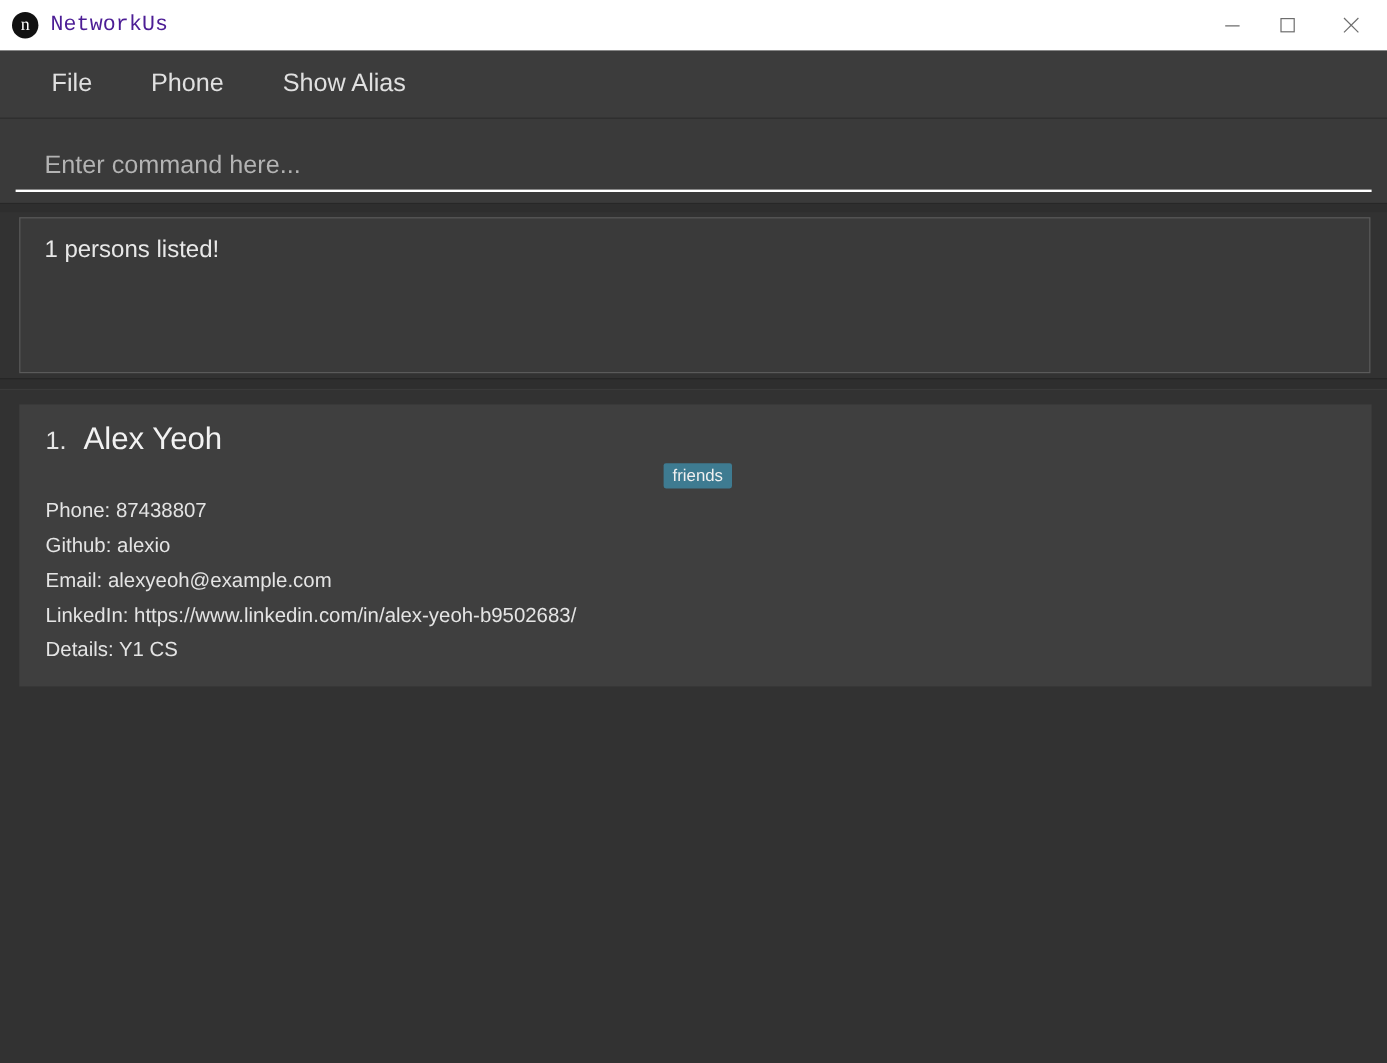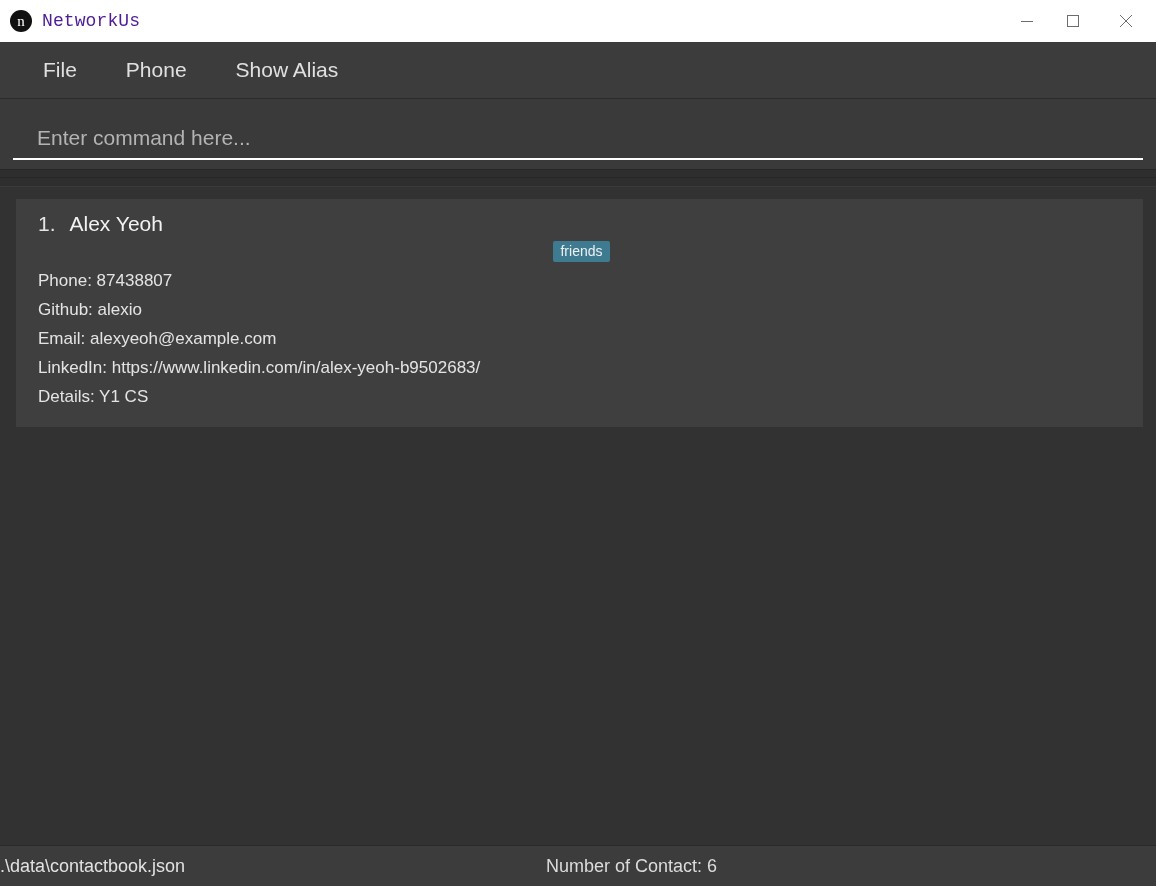--- a/index.html
+++ b/index.html
@@ -179,21 +179,21 @@
     align-items: baseline;
     gap: 14px;
     margin-bottom: 5px;
   }
   .person-index {
     font-size: 21px;
     color: #e6e6e6;
     font-family: "Liberation Sans", sans-serif;
   }
   .person-name {
-    font-size: 21px;
+    font-size: 26px;
     color: #f2f2f2;
     font-family: "Liberation Sans", sans-serif;
   }
   .tag-row { margin: 2px 0 4px 0; display: flex; gap: 6px; justify-content: center; }
   .tag {
     background: #3e7b91;
     color: #f0f0f0;
     font-size: 14px;
     font-family: "Liberation Sans", sans-serif;
     padding: 3px 7px 4px 7px;
@@ -270,38 +270,39 @@
   </div>
 
   <div class="commandbox-wrap">
     <div class="commandbox">
       <input class="command-input" type="text" placeholder="Enter command here..." style="">
     </div>
   </div>
 
   <div class="sep-bar"></div>
 
+  <div class="result-region">
+    <div class="result-panel">
+      <div class="result-text">1 persons listed!</div>
+    </div>
+  </div>
 
   <div class="sep-bar2"></div>
 
   <div class="list-region">
     <div class="person-card">
       <div class="person-head">
         <span class="person-index">1.</span>
         <span class="person-name">Alex Yeoh</span>
       </div>
       <div class="tag-row">
         <span class="tag">friends</span>
       </div>
       <div class="detail-line">Phone: 87438807</div>
       <div class="detail-line">Github: alexio</div>
       <div class="detail-line">Email: alexyeoh@example.com</div>
       <div class="detail-line">LinkedIn: https://www.linkedin.com/in/alex-yeoh-b9502683/</div>
       <div class="detail-line">Details: Y1 CS</div>
     </div>
   </div>
 
-  <div class="statusbar">
-    <div class="status-file">.\data\contactbook.json</div>
-    <div class="status-count">Number of Contact: 6</div>
-  </div>
 
 </div>
 
 </body></html>

